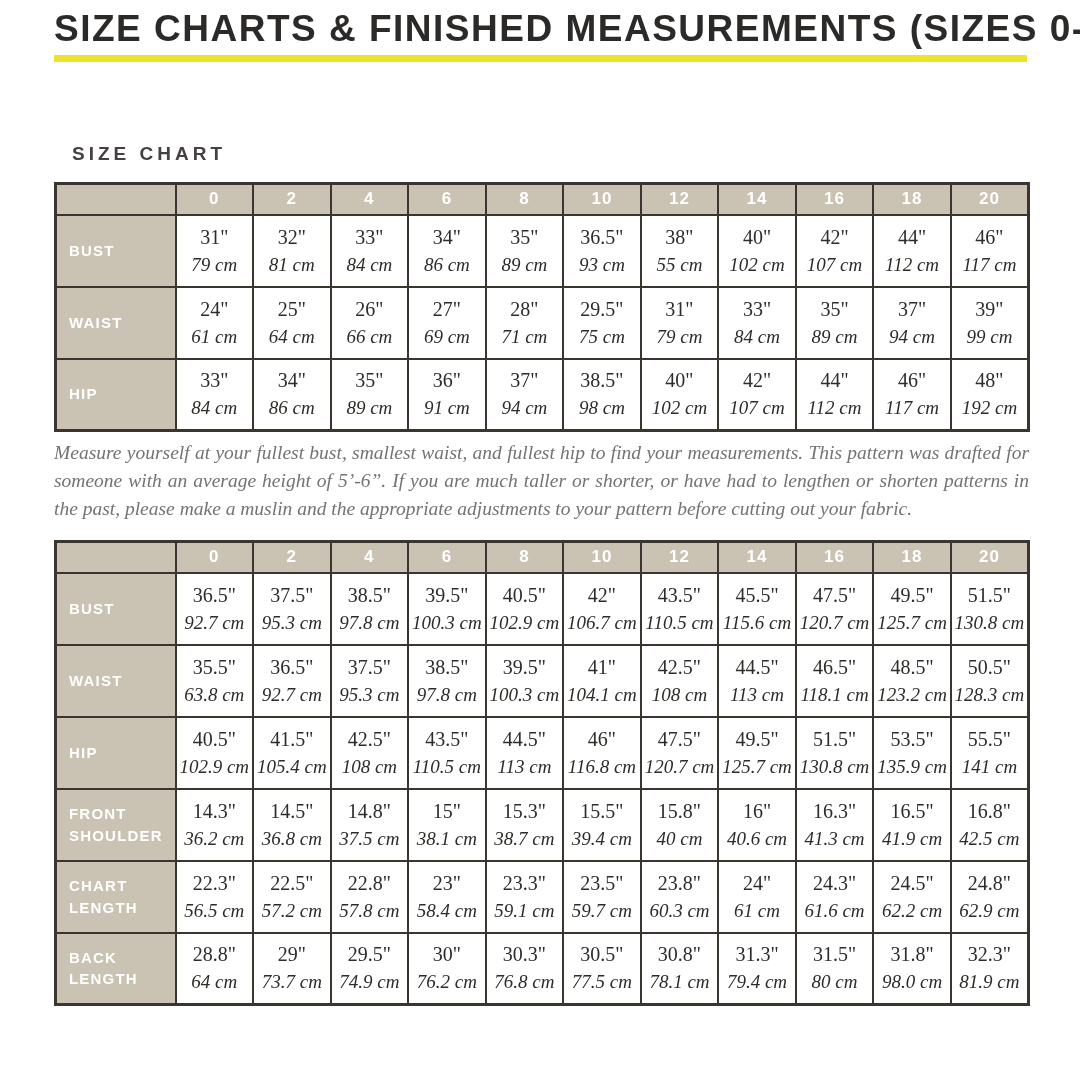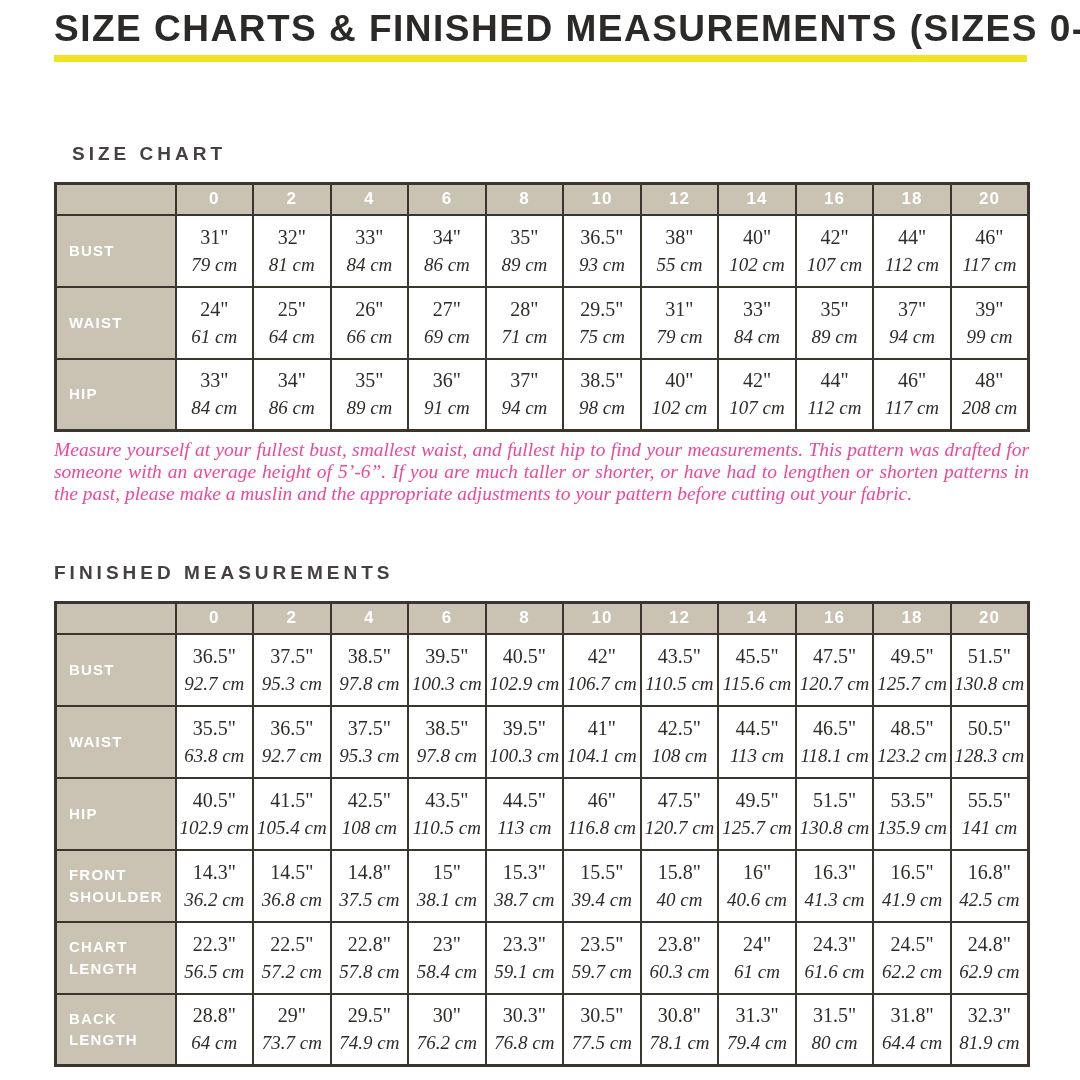--- a/index.html
+++ b/index.html
@@ -90,23 +90,23 @@
     font-family:"Liberation Serif",serif;
     font-style:italic;
     font-size:19px;
     color:#2e2c29;
     line-height:1.4;
   }
   .note{
     font-family:"Liberation Serif",serif;
     font-style:italic;
     font-size:19.5px;
-    line-height:22px;
+    line-height:28px;
     text-align:justify;
-    color:#ec4899;
+    color:#737373;
     margin-top:7px;
     width:975px;
   }
 </style>
 </head>
 <body>
 
 <div class="page">
 
   <h1 class="doc-title">SIZE CHARTS &amp; FINISHED MEASUREMENTS (SIZES 0-20)</h1>
@@ -279,31 +279,30 @@
             <td class="value-cell">
               <div class="val-in">44"</div>
               <div class="val-cm">112 cm</div>
             </td>
             <td class="value-cell">
               <div class="val-in">46"</div>
               <div class="val-cm">117 cm</div>
             </td>
             <td class="value-cell">
               <div class="val-in">48"</div>
-              <div class="val-cm">208 cm</div>
+              <div class="val-cm">192 cm</div>
             </td>
           </tr>
         </tbody>
       </table>
 
     <p class="note">Measure yourself at your fullest bust, smallest waist, and fullest hip to find your measurements. This pattern was drafted for someone with an average height of 5’-6”. If you are much taller or shorter, or have had to lengthen or shorten patterns in the past, please make a muslin and the appropriate adjustments to your pattern before cutting out your fabric.</p>
   </section>
 
   <section>
-    <h2 class="section-heading sec2-heading">FINISHED MEASUREMENTS</h2>
 
     <table class="size-table" id="finished-measurements-table">
         <colgroup>
           <col class="label-col">
           <col>
           <col>
           <col>
           <col>
           <col>
           <col>
@@ -598,21 +597,21 @@
             <td class="value-cell">
               <div class="val-in">31.3"</div>
               <div class="val-cm">79.4 cm</div>
             </td>
             <td class="value-cell">
               <div class="val-in">31.5"</div>
               <div class="val-cm">80 cm</div>
             </td>
             <td class="value-cell">
               <div class="val-in">31.8"</div>
-              <div class="val-cm">64.4 cm</div>
+              <div class="val-cm">98.0 cm</div>
             </td>
             <td class="value-cell">
               <div class="val-in">32.3"</div>
               <div class="val-cm">81.9 cm</div>
             </td>
           </tr>
         </tbody>
       </table>
   </section>
 

